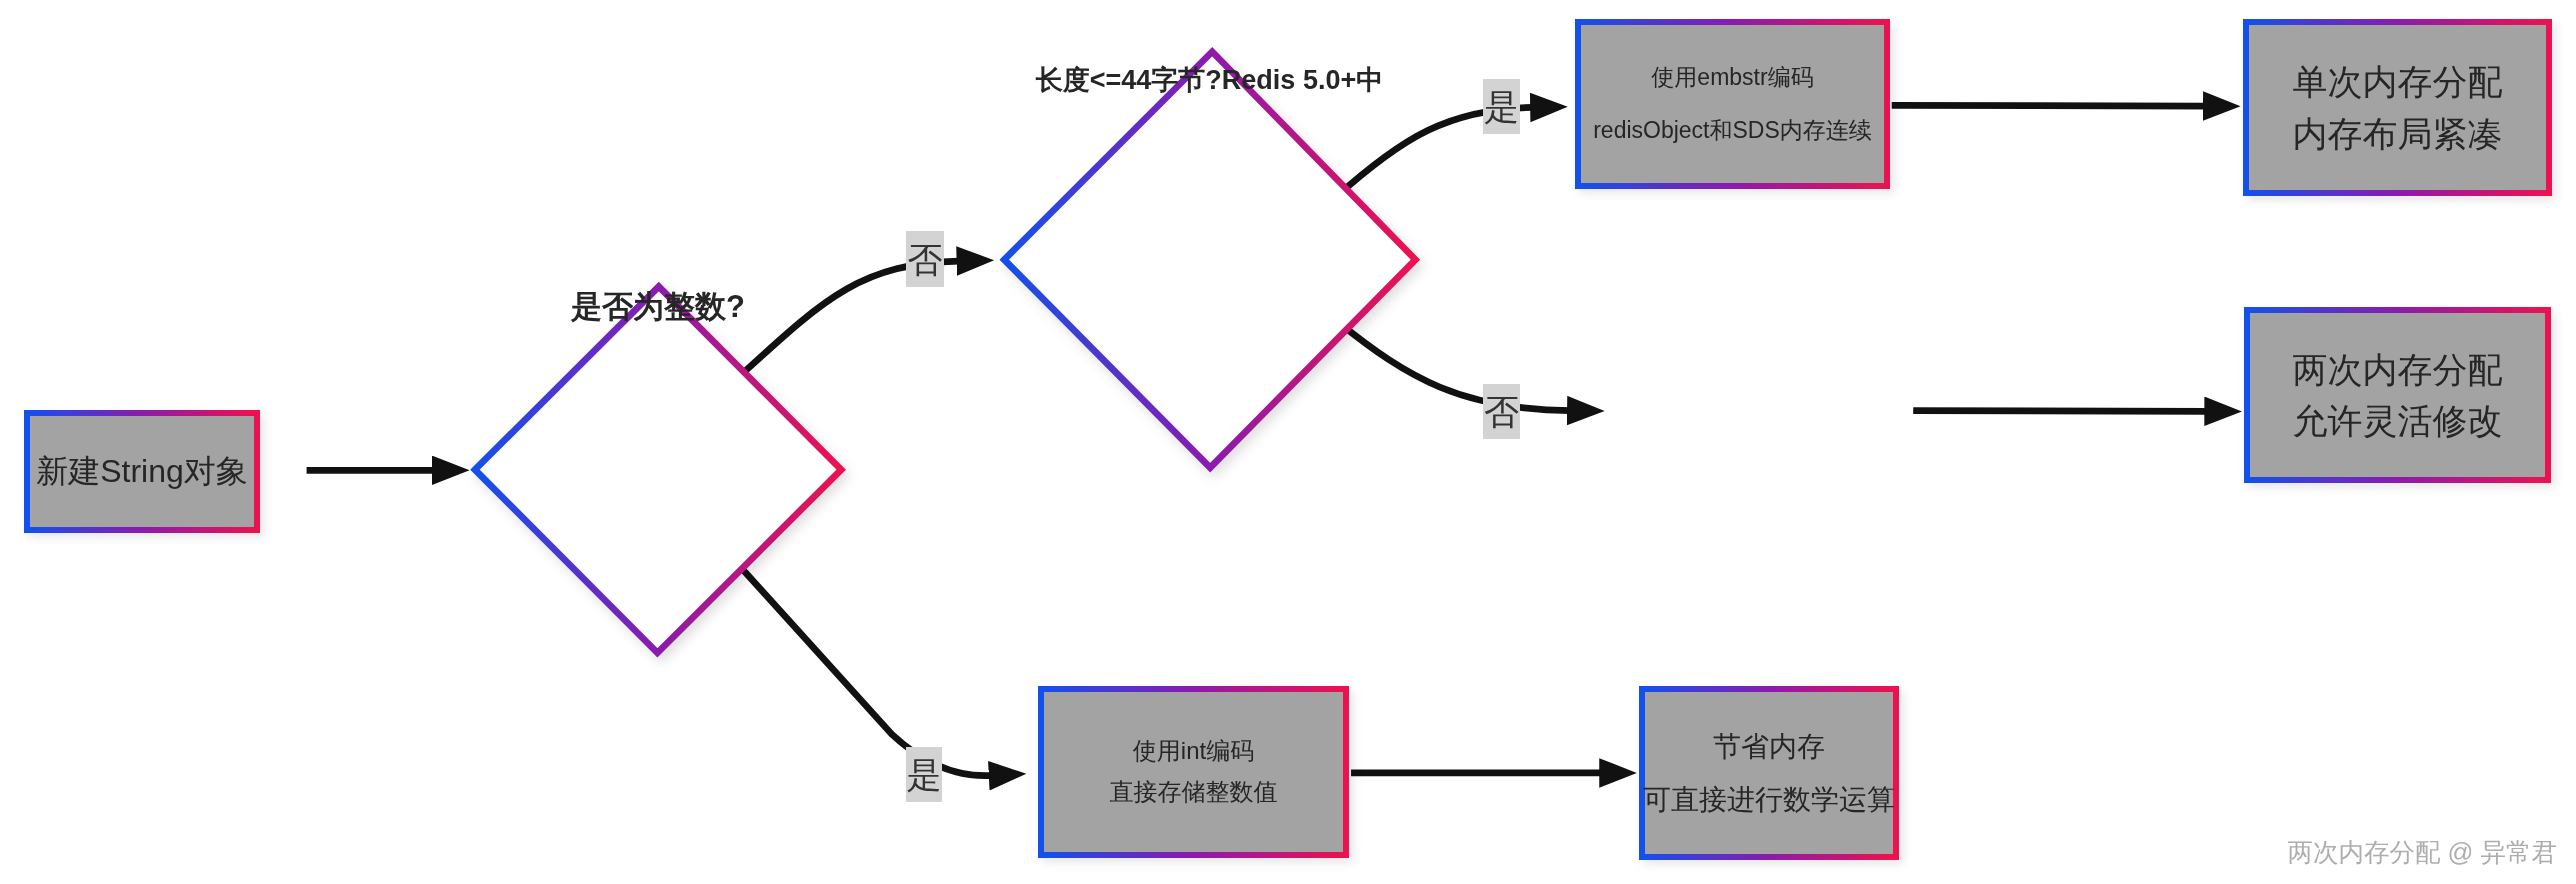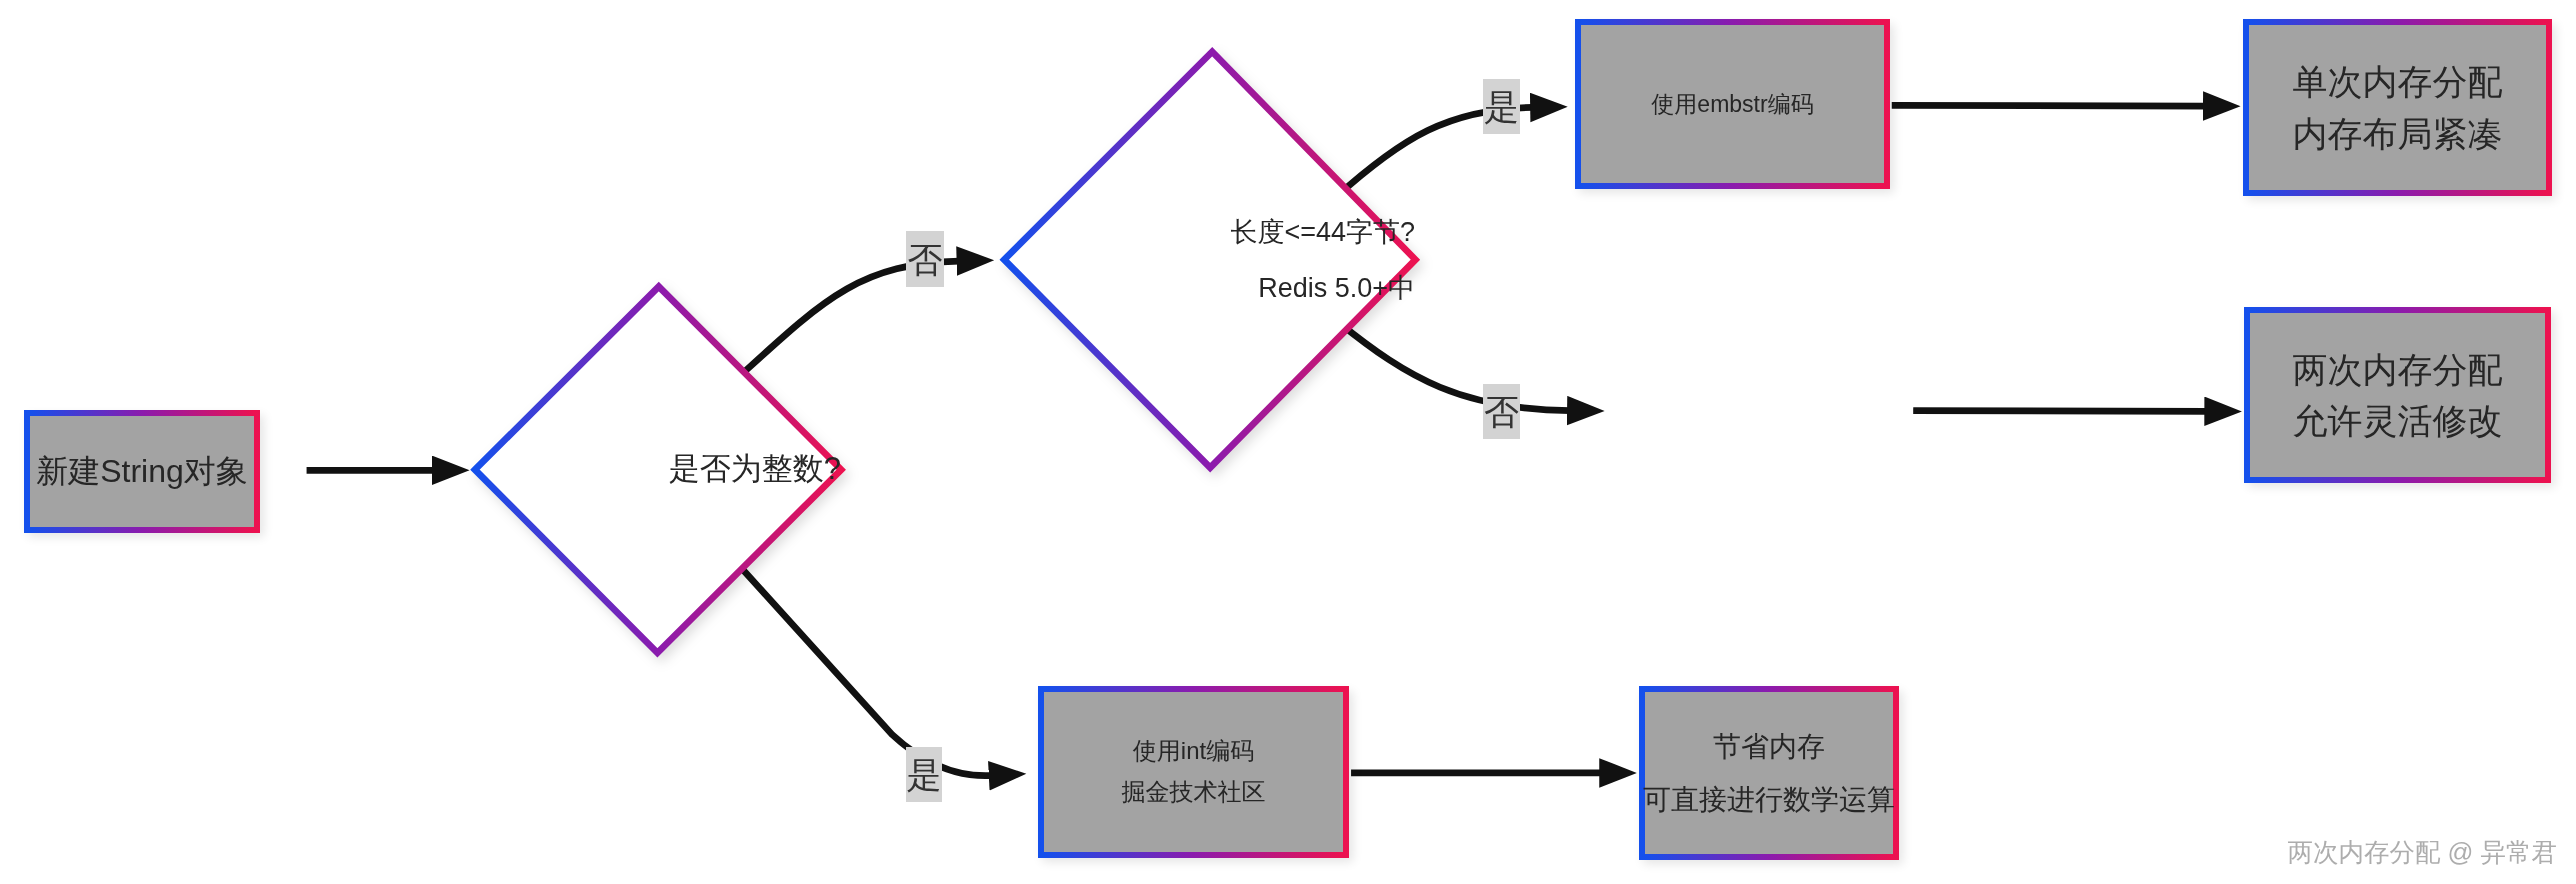--- a/index.html
+++ b/index.html
@@ -38,22 +38,22 @@
   .n-raw{left:1611px;top:323px;width:301px;height:174px;font-size:24px;}
   .n-raw .line{line-height:2.15;}
   .n-raw-result{left:2244px;top:307px;width:307px;height:176px;font-size:35px;}
   .n-raw-result .line{line-height:1.46;}
   .n-int{left:1038px;top:686px;width:311px;height:172px;font-size:24px;}
   .n-int .line{line-height:1.7;}
   .n-int-result{left:1639px;top:686px;width:260px;height:174px;font-size:28px;}
   .n-int-result .line{line-height:1.9;}
 
   .diamond-text{
-    position:absolute;display:flex;flex-direction:column;align-items:flex-end;justify-content:center;
-    color:var(--node-text);text-align:center;pointer-events:none;
+    position:absolute;display:flex;flex-direction:row;align-items:flex-start;justify-content:center;
+    color:var(--node-text);text-align:center;pointer-events:none;font-weight:bold;
   }
   .dt-integer{left:475px;top:286px;width:366px;height:366px;font-size:31px;}
   .dt-length{left:1004px;top:52px;width:411px;height:416px;font-size:27px;}
   .dt-length .line{line-height:56px;white-space:nowrap;}
 
   .edge-label{
     position:absolute;display:flex;align-items:center;justify-content:center;
     background:var(--label-bg);color:var(--label-text);font-size:35px;line-height:1;
   }
   .el-no1{left:906px;top:231px;width:38px;height:56px;}
@@ -105,36 +105,37 @@
     <div class="line">是否为整数?</div>
   </div>
 
   <div class="diamond-text dt-length">
     <div class="line">长度&lt;=44字节?</div>
     <div class="line">Redis 5.0+中</div>
   </div>
 
   <div class="node n-embstr">
     <div class="line">使用embstr编码</div>
+    <div class="line">redisObject和SDS内存连续</div>
   </div>
 
   <div class="node n-embstr-result">
     <div class="line">单次内存分配</div>
     <div class="line">内存布局紧凑</div>
   </div>
 
 
   <div class="node n-raw-result">
     <div class="line">两次内存分配</div>
     <div class="line">允许灵活修改</div>
   </div>
 
   <div class="node n-int">
     <div class="line">使用int编码</div>
-    <div class="line">掘金技术社区</div>
+    <div class="line">直接存储整数值</div>
   </div>
 
   <div class="node n-int-result">
     <div class="line">节省内存</div>
     <div class="line">可直接进行数学运算</div>
   </div>
 
   <div class="edge-label el-no1">否</div>
   <div class="edge-label el-yes1">是</div>
   <div class="edge-label el-no2">否</div>

